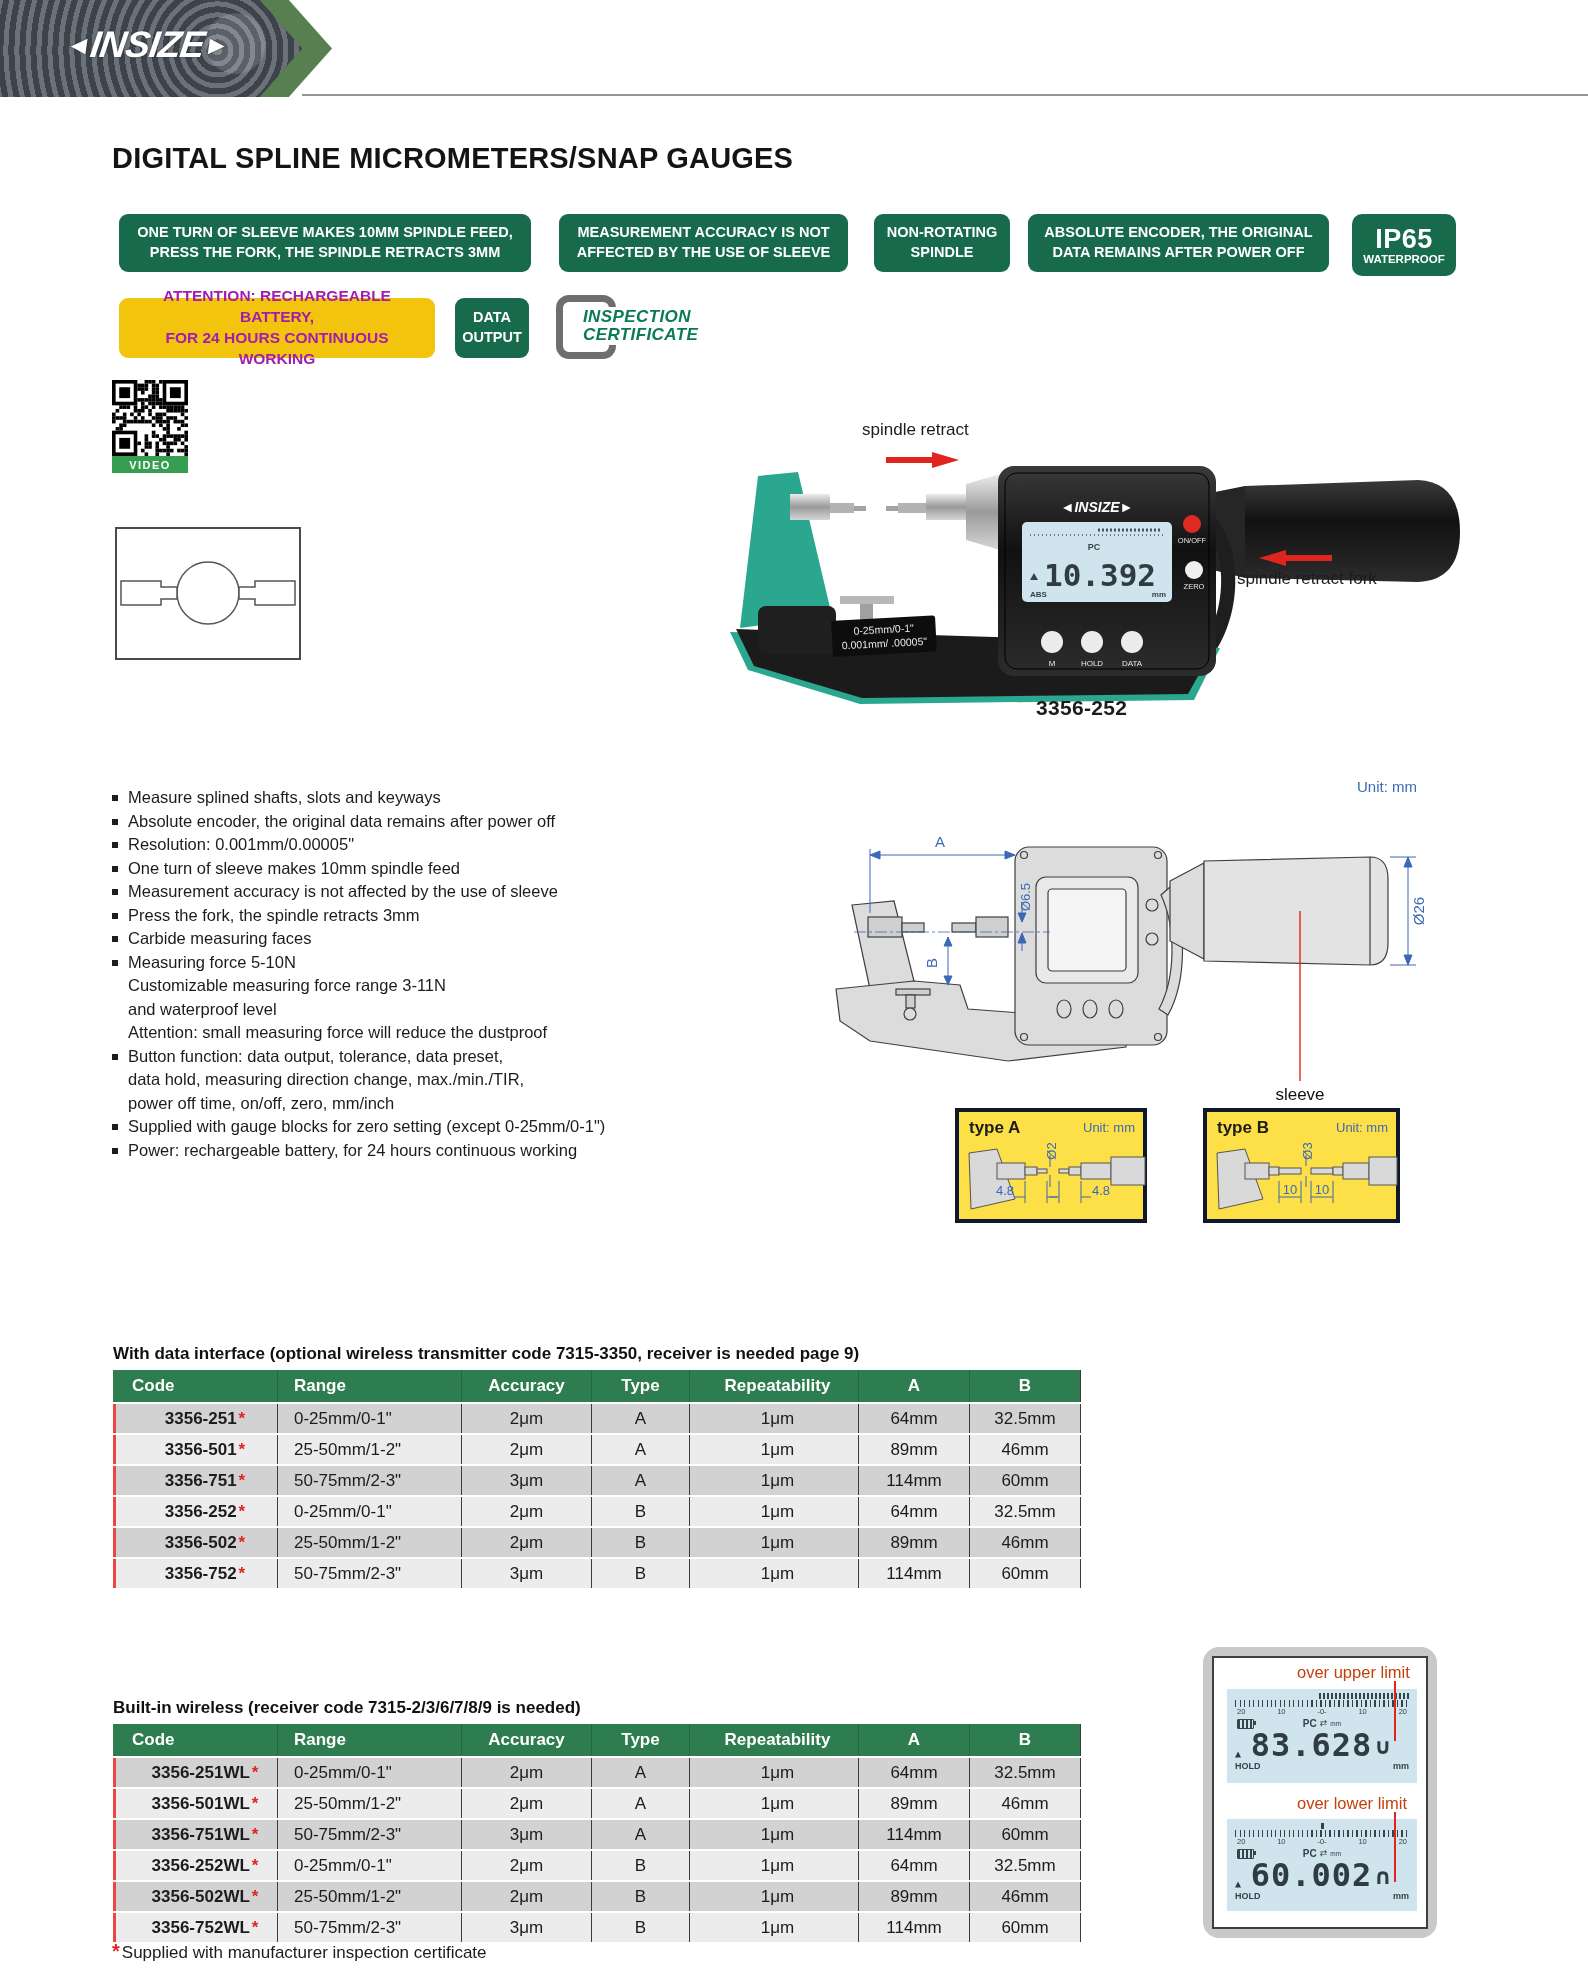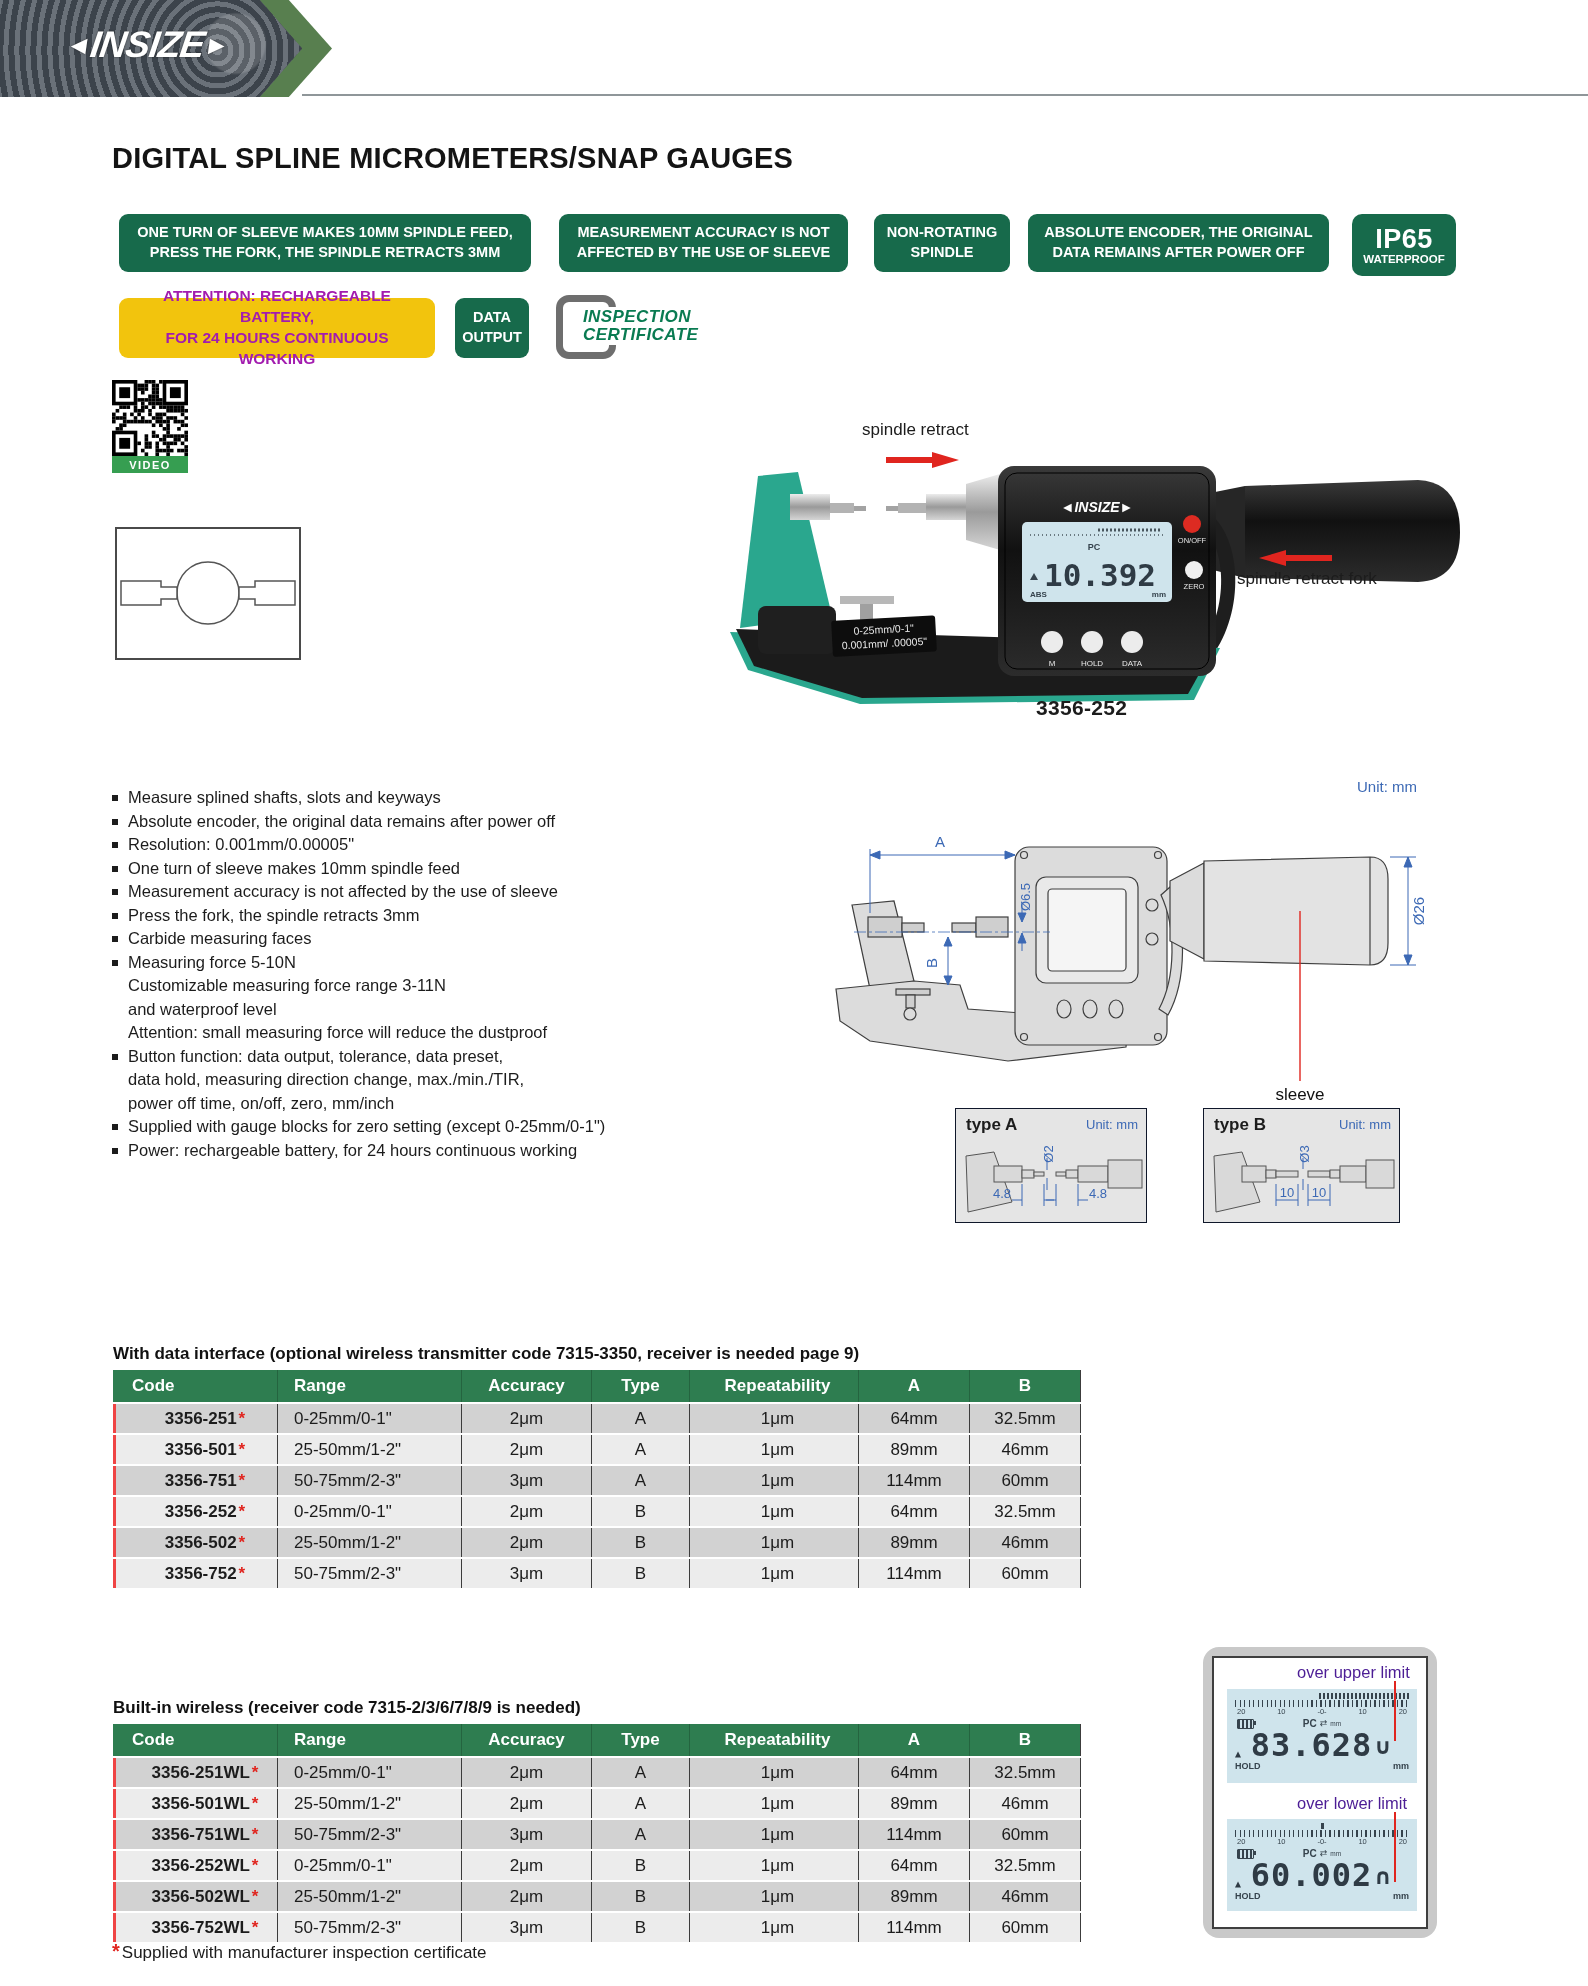--- a/index.html
+++ b/index.html
@@ -64,21 +64,21 @@
   .lcd-digits-svg{font-family:"DejaVu Sans Mono",monospace;font-weight:bold;fill:#2f3b45;}
   .unit-label-svg{fill:#e6e6e6;}
 
   
   #drawing{left:810px;top:785px;}
   #unit-mm{left:1357px;top:778px;font-size:15px;color:#3c69b5;}
   .dim-blue{fill:#3c69b5;font-size:15px;font-family:"Liberation Sans",sans-serif;}
   .dim-blue-sm{fill:#3c69b5;font-size:13px;font-family:"Liberation Sans",sans-serif;}
 
   
-  .type-box{position:absolute;border:1px solid #0f172a;background:#e5e5e5;box-sizing:border-box;}
+  .type-box{position:absolute;border:4px solid #0f172a;background:#fde047;box-sizing:border-box;}
   #type-a{left:955px;top:1108px;width:192px;height:115px;}
   #type-b{left:1203px;top:1108px;width:197px;height:115px;}
   .type-title{position:absolute;left:10px;top:6px;font-size:17px;font-weight:bold;}
   .type-unit{position:absolute;right:8px;top:8px;font-size:13px;color:#3c69b5;}
   .type-svg{position:absolute;left:0;bottom:0;}
 
   
   .tbl-title{position:absolute;font-size:17px;font-weight:bold;color:#111;}
   #tbl1-title{left:113px;top:1344px;}
   #tbl2-title{left:113px;top:1698px;}
@@ -105,21 +105,21 @@
   
   #features{left:112px;top:786px;width:580px;font-size:16.5px;line-height:23.5px;}
   .feat{display:flex;}
   .feat .sq{width:6px;height:6px;background:#1c1c1c;margin:9px 10px 0 0;flex:0 0 6px;}
   .feat.cont .sq{visibility:hidden;}
 
   
   #alarm-heading{left:1257px;top:1660px;width:150px;text-align:center;font-size:11px;white-space:pre-line;line-height:1.3;font-style:italic;}
   #alarm-outer{left:1203px;top:1647px;width:234px;height:291px;background:#c9c9c9;border-radius:16px;}
   #alarm-inner{left:1212px;top:1656px;width:216px;height:273px;background:#fff;border:2px solid #3f3f3f;box-sizing:border-box;}
-  .lcd-label{position:absolute;font-size:16.5px;color:#4c1d95;}
+  .lcd-label{position:absolute;font-size:16.5px;color:#c2410c;}
   #lbl-upper{left:1297px;top:1663px;}
   #lbl-lower{left:1297px;top:1794px;}
   .red-line{position:absolute;width:2px;background:#e0251f;}
   #red1{left:1394px;top:1681px;height:60px;}
   #red2{left:1394px;top:1812px;height:70px;}
   .lcd{position:absolute;width:190px;background:#cfe4ec;color:#36434d;box-sizing:border-box;
        padding:4px 8px 3px;display:flex;flex-direction:column;}
   #lcd1{left:1227px;top:1689px;height:94px;}
   #lcd2{left:1227px;top:1819px;height:92px;}
   .tickbar{height:6px;background:repeating-linear-gradient(90deg,#36434d 0 2px,transparent 2px 4px);}

